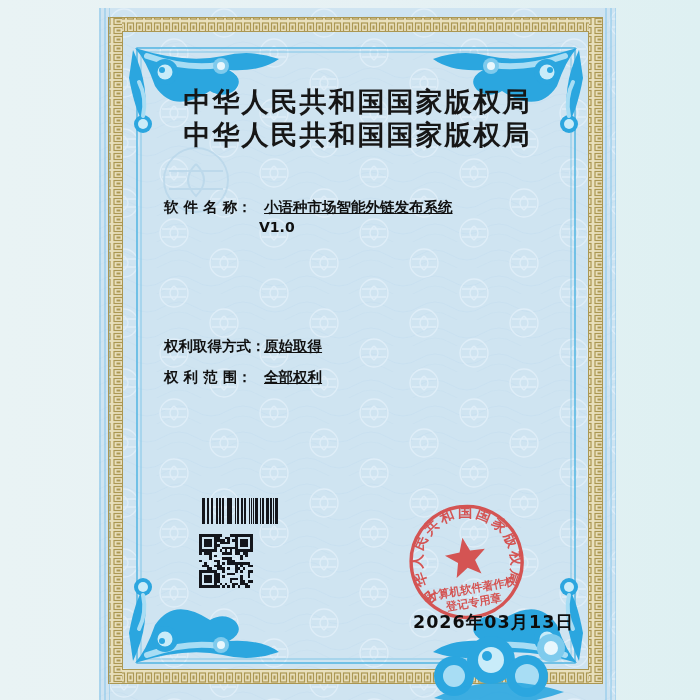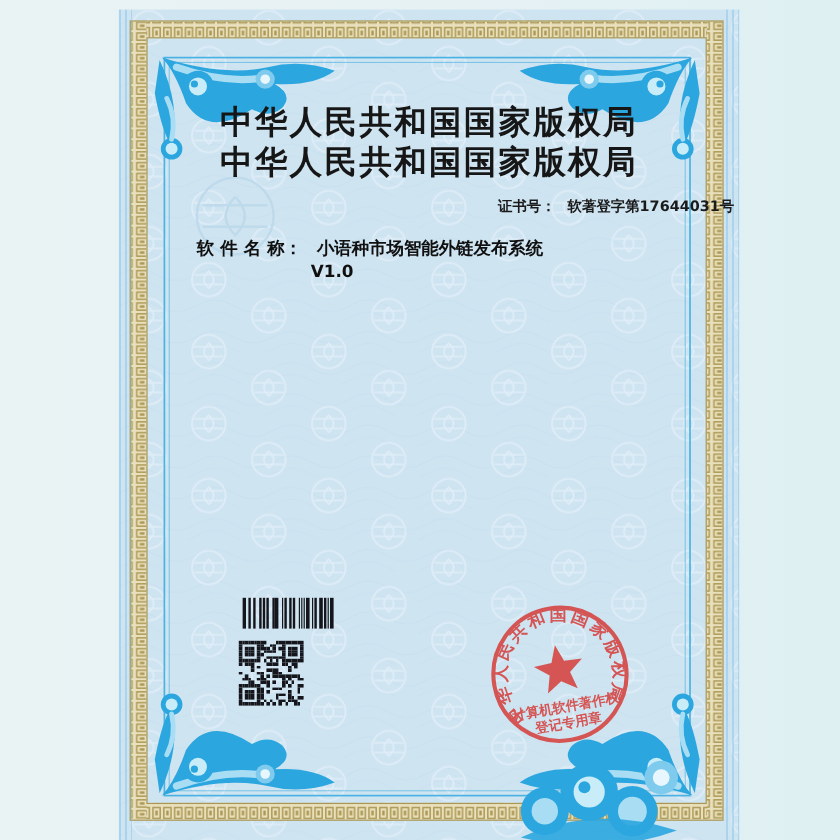--- a/index.html
+++ b/index.html
@@ -24,21 +24,21 @@
     font-weight:bold;color:#161616;font-size:27px;letter-spacing:2px;white-space:nowrap;
   }
   .title1{top:76px;}
   .title2{top:109px;}
   .certno{
     position:absolute;left:316px;top:156px;font-size:12px;font-weight:bold;color:#1a1a1a;white-space:nowrap;
   }
   .certno .num{margin-left:10px;}
   .frow{position:absolute;left:65px;font-size:14.5px;font-weight:bold;color:#101010;white-space:nowrap;}
   .frow .lab{display:inline-block;width:95px;}
-  .frow .val{margin-left:0px;}
+  .frow .val{margin-left:0px;text-decoration:underline;}
   .r1{top:190px;} .r1b{top:211px;left:160px;position:absolute;font-size:14px;font-weight:bold;color:#101010;}
   .r2{top:247px;}
   .r3{top:329px;}
   .r4{top:360px;}
   .r5{top:388px;}
   .statement{
     position:absolute;left:65px;top:424px;width:394px;
     font-size:14px;font-weight:bold;color:#131313;line-height:30px;
     text-align:justify;text-indent:14px;
   }
@@ -139,32 +139,37 @@
     </g>
   </svg>
 
   <div class="edge-stripes" style="left:0"></div>
   <div class="edge-stripes" style="right:0"></div>
 
   <div class="content">
     <div class="title title1">中华人民共和国国家版权局</div>
     <div class="title title2">中华人民共和国国家版权局</div>
 
-    <div class="certno">
-      <span>证书号：</span><span class="num">软著登字第17644031号</span>
-    </div>
 
     <div class="frow r1">
       <span class="lab">软 件 名 称：</span>
       <span class="val">小语种市场智能外链发布系统</span>
     </div>
     <div class="r1b">V1.0</div>
 
 
-
+    <div class="frow r3">
+      <span class="lab">权利取得方式：</span>
+      <span class="val">原始取得</span>
+    </div>
+
+    <div class="frow r4">
+      <span class="lab">权 利 范 围：</span>
+      <span class="val">全部权利</span>
+    </div>
 
 
 
     <div class="barcode" id="barcode">
         <div style="width: 3px; background: rgb(20, 22, 28);"></div>
         <div style="width: 2px; background: transparent;"></div>
         <div style="width: 3px; background: rgb(20, 22, 28);"></div>
         <div style="width: 2px; background: transparent;"></div>
         <div style="width: 2px; background: rgb(20, 22, 28);"></div>
         <div style="width: 3px; background: transparent;"></div>
@@ -657,14 +662,15 @@
         <path id="arcpath" d="M 30.3,87.7 A 42,42 0 1 1 89.7,87.7" fill="none"></path>
         <text font-size="13.5" font-weight="bold" fill="#d5413e" letter-spacing="2.5" font-family="'DejaVu Sans',sans-serif">
           <textPath href="#arcpath" startOffset="2">中华人民共和国国家版权局</textPath>
         </text>
         <polygon points="60,35 65,48.1 79,48.8 68.1,57.6 71.8,71.2 60,63.5 48.2,71.2 51.9,57.6 41,48.8 55,48.1" fill="#d5413e"></polygon>
         <text x="60" y="87" text-anchor="middle" font-size="10.5" font-weight="bold" fill="#d5413e">计算机软件著作权</text>
         <text x="60" y="100" text-anchor="middle" font-size="10.5" font-weight="bold" fill="#d5413e">登记专用章</text>
       </g>
     </svg>
 
+    <div class="date">2026年03月13日</div>
   </div>
 </div>
 
 </body></html>

